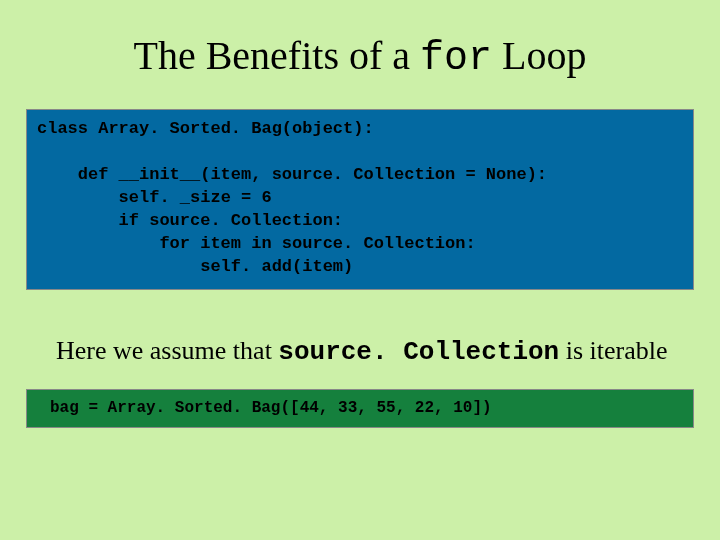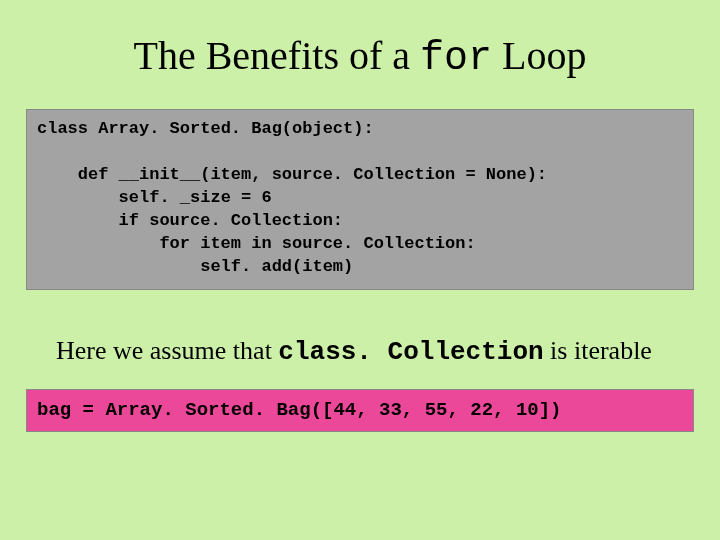--- a/index.html
+++ b/index.html
@@ -25,21 +25,21 @@
     text-align: center;
     font-size: 40px;
     margin-top: 32px;
     margin-bottom: 28px;
     font-weight: normal;
   }
   .title .mono {
     font-family: Liberation Mono, monospace;
   }
   .code-box {
-    background: #a3a3a3;
+    background: #0369a1;
     border: 1px solid #888;
     margin: 0 26px;
     padding: 8px 10px 10px 10px;
     font-family: "Courier New", Courier, monospace;
     font-size: 17px;
     font-weight: bold;
     line-height: 1.35;
     white-space: pre;
   }
   .code-box .indent1 { padding-left: 4ch; display: block; }
@@ -49,43 +49,43 @@
   .caption {
     font-size: 26px;
     margin: 46px 0 0 56px;
     font-weight: normal;
   }
   .caption .mono-b {
     font-family: "Courier New", Courier, monospace;
     font-weight: bold;
   }
   .code-box2 {
-    background: #ec4899;
+    background: #15803d;
     border: 1px solid #888;
     margin: 22px 26px 0 26px;
-    padding: 8px 10px;
+    padding: 8px 23px;
     font-family: "Courier New", Courier, monospace;
-    font-size: 19px;
+    font-size: 16px;
     font-weight: bold;
     line-height: 1.35;
     white-space: pre;
   }
 </style>
 </head>
 <body>
 
 <div class="slide">
 
   <h1 class="title">
     <span>The Benefits of a </span><span class="mono">for</span><span> Loop</span>
   </h1>
 
   <div class="code-box"><span>class Array. Sorted. Bag(object):</span>
 <span></span>
 <span class="indent1">def __init__(item, source. Collection = None):</span><span class="indent2">self. _size = 6</span><span class="indent2">if source. Collection:</span><span class="indent3">for item in source. Collection:</span><span class="indent4">self. add(item)</span></div>
 
   <div class="caption">
-    <span>Here we assume that </span><span class="mono-b">class. Collection</span><span> is iterable</span>
+    <span>Here we assume that </span><span class="mono-b">source. Collection</span><span> is iterable</span>
   </div>
 
   <div class="code-box2"><span>bag = Array. Sorted. Bag([44, 33, 55, 22, 10])</span></div>
 
 </div>
 
 </body></html>

